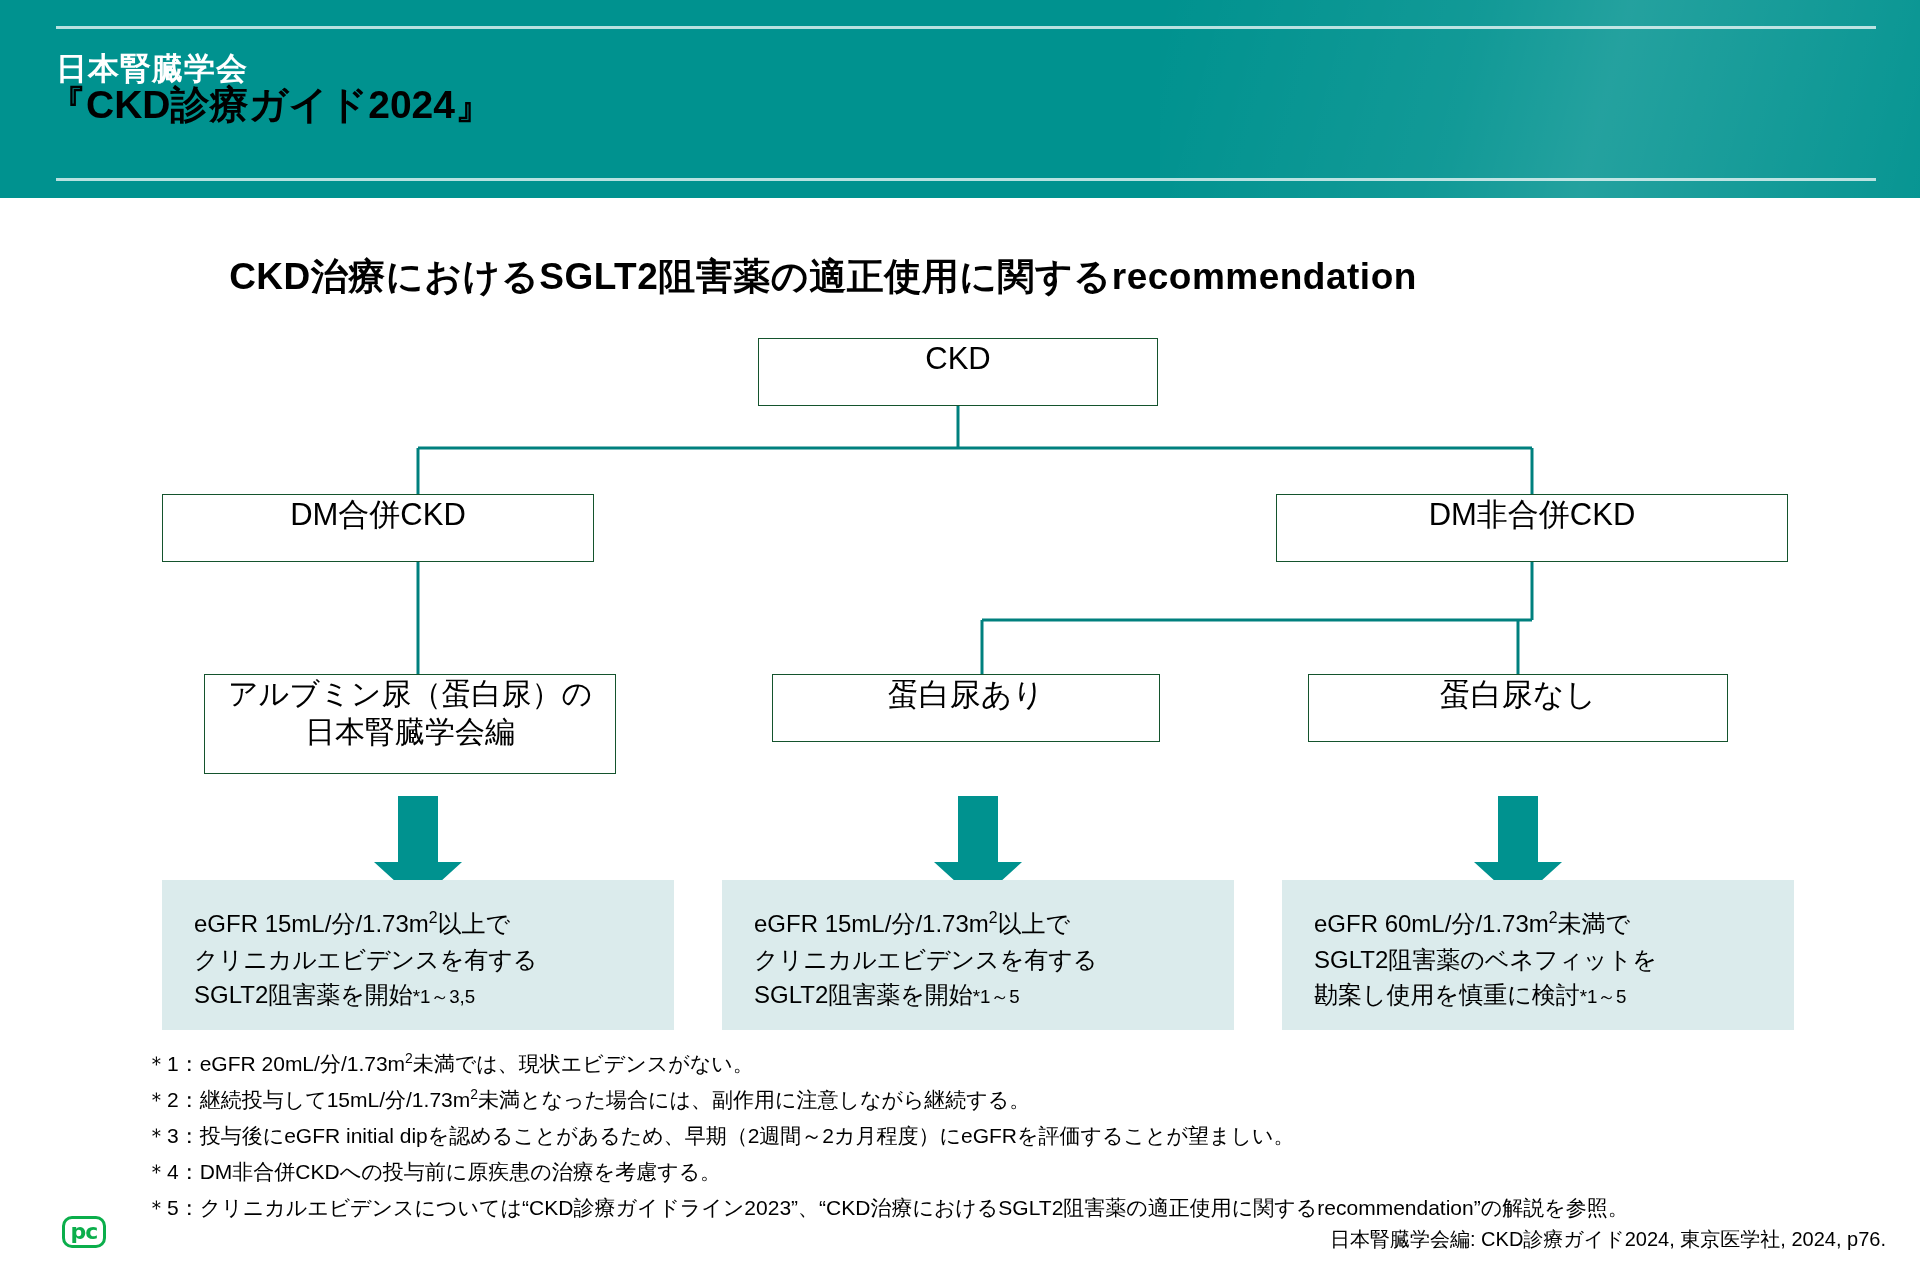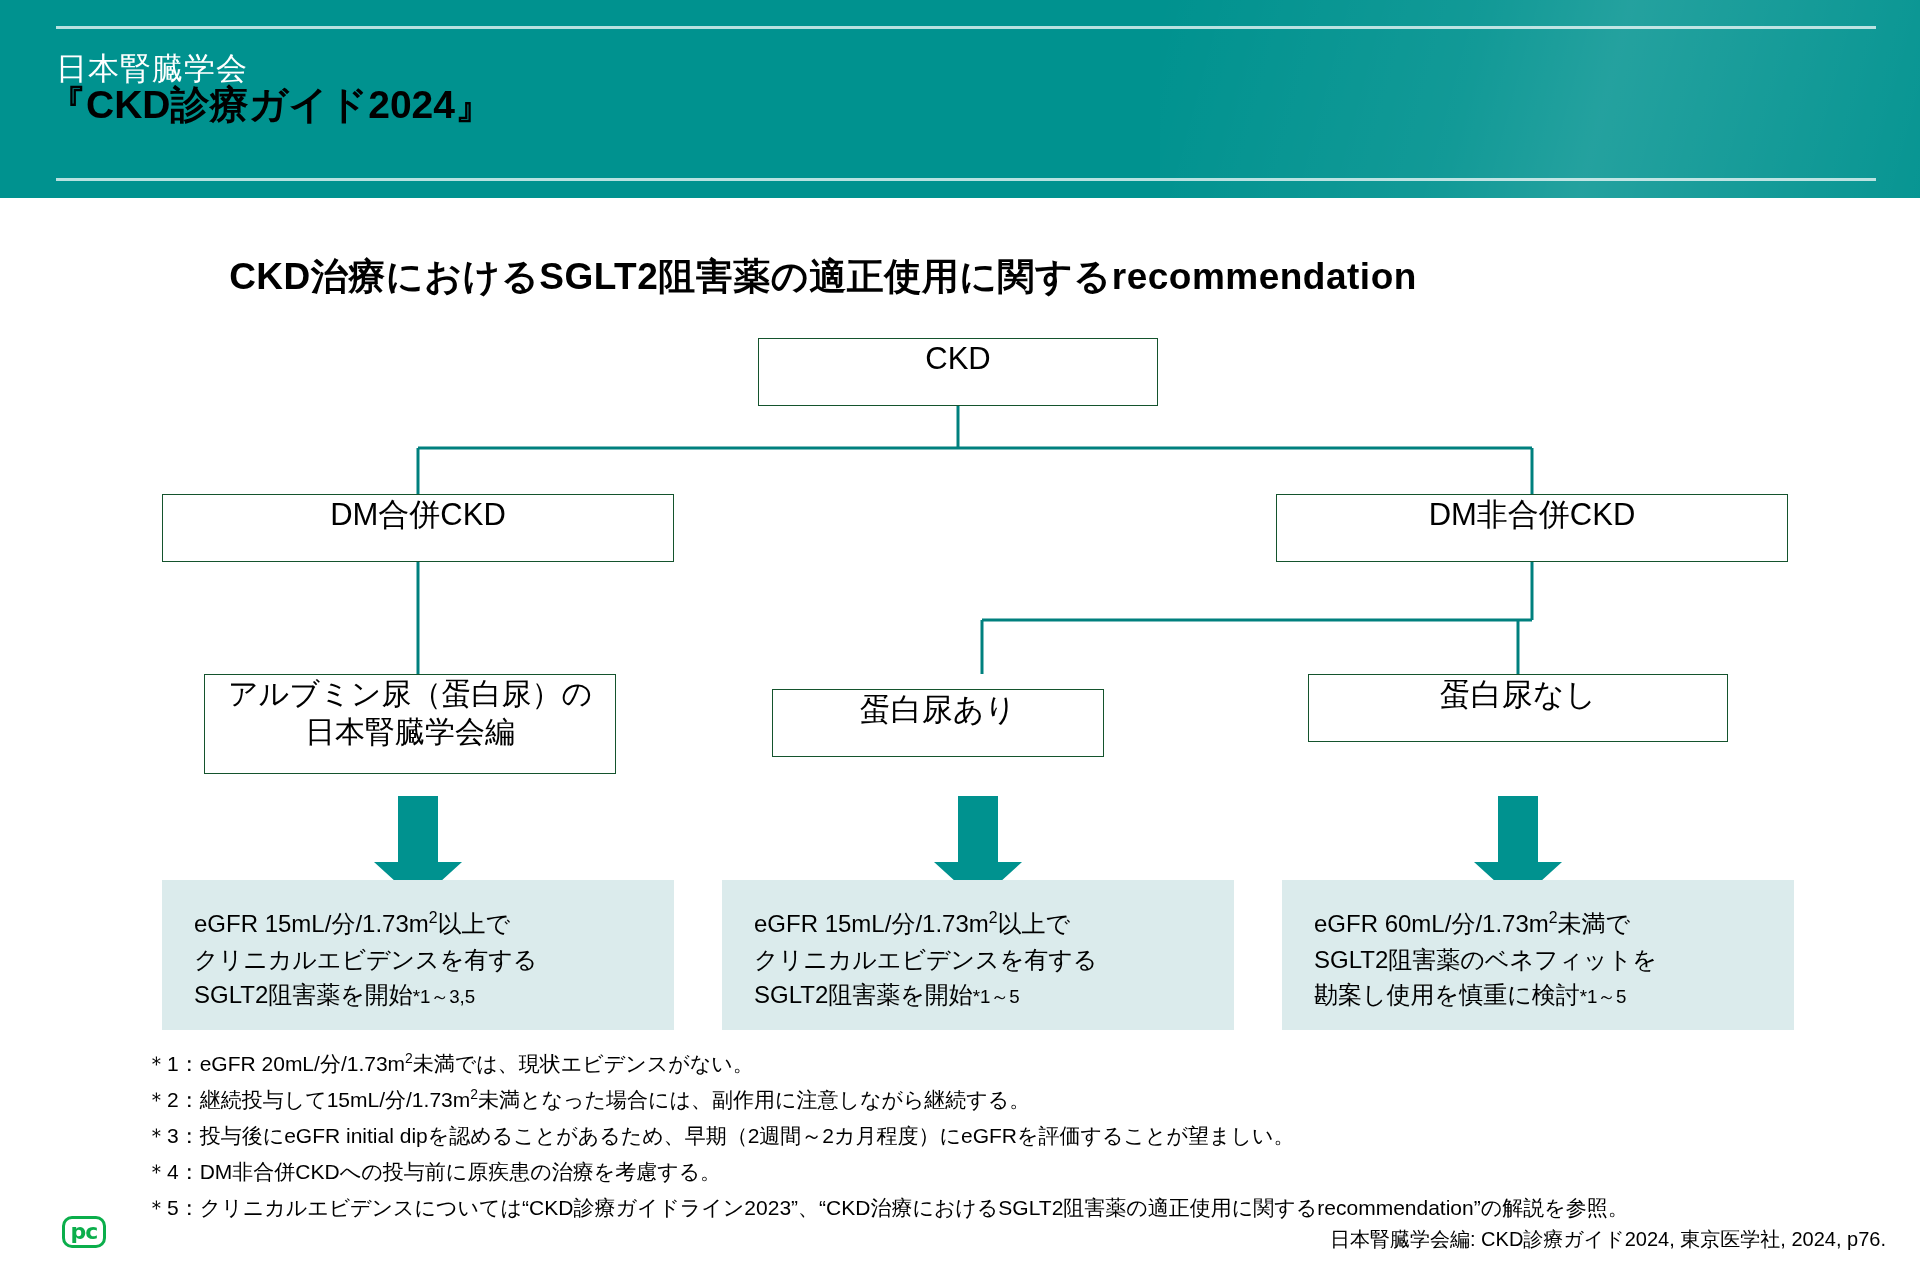--- a/index.html
+++ b/index.html
@@ -23,21 +23,21 @@
     background:linear-gradient(105deg, rgba(255,255,255,0) 0%, rgba(255,255,255,0.07) 40%, rgba(255,255,255,0.14) 58%, rgba(255,255,255,0.03) 100%);
   }
   #header .rule {
     position:absolute; left:56px; width:1820px; height:3px;
     background:rgba(255,255,255,0.72);
   }
   #header .rule.top { top:26px; }
   #header .rule.bottom { top:178px; }
   #header .hline1 {
     position:absolute; left:56px; top:48px;
-    font-size:31px; font-weight:normal; color:#ffffff; letter-spacing:1px;
+    font-size:31px; font-weight:bold; color:#ffffff; letter-spacing:1px;
   }
   #header .hline2 {
     position:absolute; left:47px; top:78px;
     font-size:39px; font-weight:bold; color:#000000; letter-spacing:0px;
     white-space:nowrap;
   }
 
   
   #chart-title {
     position:absolute; left:0; top:252px; width:1646px;
@@ -52,24 +52,24 @@
     position:absolute;
     border:1px solid #14532d;
     background:#ffffff;
     display:flex; align-items:flex-start; justify-content:center;
     text-align:center; line-height:1.28;
     font-size:31px;
   }
   .node.two-line { line-height:1.26; font-size:30px; }
 
   #node-ckd       { left:758px; top:338px;  width:400px;  height:68px; }
-  #node-dm        { left:162px; top:494px;  width:512px;  height:68px; }
+  #node-dm        { left:162px; top:494px;  width:432px;  height:68px; }
   #node-nondm     { left:1276px;top:494px;  width:512px;  height:68px; }
   #node-albumin   { left:204px; top:674px;  width:412px;  height:100px; }
-  #node-pro-yes   { left:772px; top:674px;  width:332px;  height:68px;margin-top:15px; }
+  #node-pro-yes   { left:772px; top:674px;  width:388px;  height:68px; }
   #node-pro-no    { left:1308px;top:674px;  width:420px;  height:68px; }
 
   .rec {
     position:absolute;
     background:#DBEBEC;
     font-size:24px; line-height:1.48;
     padding:26px 45px 26px 32px;
     letter-spacing:0px;
   }
   #rec-1 { left:162px;  top:880px; width:512px; height:150px; }

